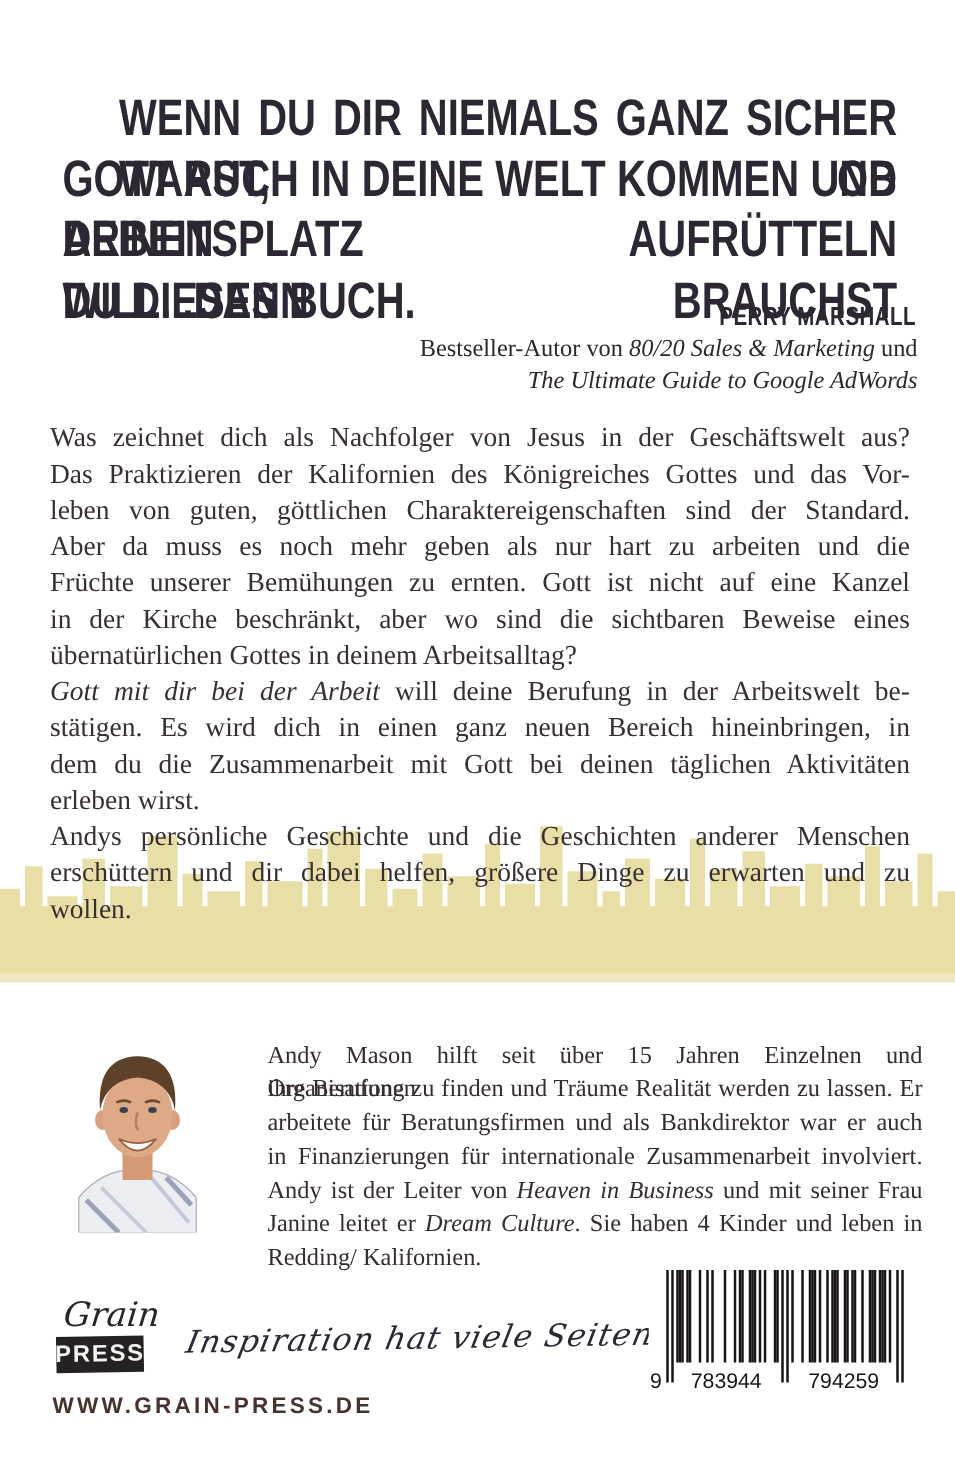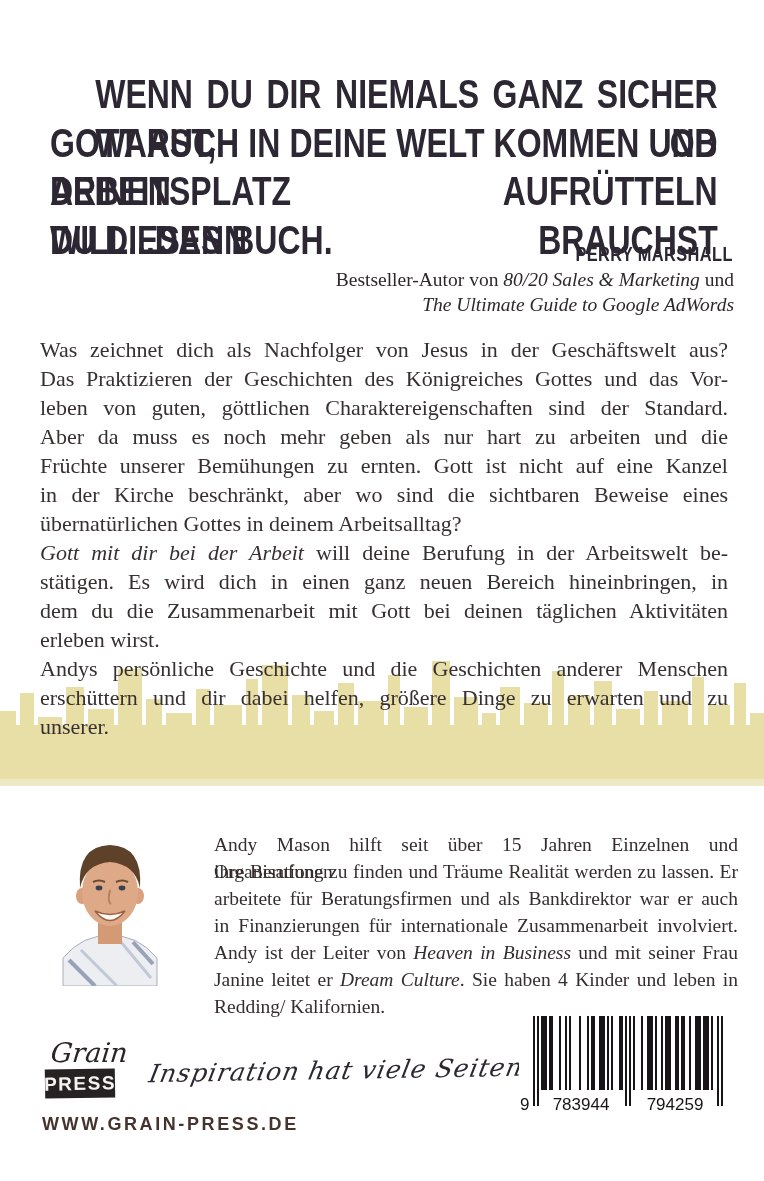--- a/index.html
+++ b/index.html
@@ -113,37 +113,37 @@
       <rect x="708" y="52" width="22" height="40"></rect>
         <rect x="734" y="30" width="12" height="62"></rect>
       <rect x="750" y="60" width="14" height="32"></rect>
     </g>
     <rect x="0" y="126" width="764" height="7" fill="#efe8c6"></rect>
   </svg>
 
   <div class="synopsis">
     <div>
       <div class="sl">Was zeichnet dich als Nachfolger von Jesus in der Geschäftswelt aus?</div>
-      <div class="sl">Das Praktizieren der Geschichten des Königreiches Gottes und das Vor-</div>
+      <div class="sl">Das Praktizieren der Kalifornien des Königreiches Gottes und das Vor-</div>
       <div class="sl">leben von guten, göttlichen Charaktereigenschaften sind der Standard.</div>
       <div class="sl">Aber da muss es noch mehr geben als nur hart zu arbeiten und die</div>
       <div class="sl">Früchte unserer Bemühungen zu ernten. Gott ist nicht auf eine Kanzel</div>
       <div class="sl">in der Kirche beschränkt, aber wo sind die sichtbaren Beweise eines</div>
       <div class="sl plain">übernatürlichen Gottes in deinem Arbeitsalltag?</div>
     </div>
     <div>
       <div class="sl"><i>Gott mit dir bei der Arbeit</i><span> will deine Berufung in der Arbeitswelt be-</span></div>
       <div class="sl">stätigen. Es wird dich in einen ganz neuen Bereich hineinbringen, in</div>
       <div class="sl">dem du die Zusammenarbeit mit Gott bei deinen täglichen Aktivitäten</div>
       <div class="sl plain">erleben wirst.</div>
     </div>
     <div>
       <div class="sl">Andys persönliche Geschichte und die Geschichten anderer Menschen</div>
       <div class="sl">erschüttern und dir dabei helfen, größere Dinge zu erwarten und zu</div>
-      <div class="sl plain">unserer.</div>
+      <div class="sl plain">wollen.</div>
     </div>
   </div>
 
   <svg class="bio-photo" viewBox="0 0 110 148">
     <path d="M8,148 L8,120 Q28,96 55,98 Q82,96 102,120 L102,148 Z" fill="#eceef2" stroke="#a9aebd" stroke-width="1"></path>
     <path d="M14,122 L40,148" stroke="#9aa2b8" stroke-width="4" fill="none"></path>
     <path d="M26,112 L62,148" stroke="#c2c8d6" stroke-width="3" fill="none"></path>
     <path d="M78,104 L98,126" stroke="#9aa2b8" stroke-width="4" fill="none"></path>
     <path d="M66,104 L96,140" stroke="#c2c8d6" stroke-width="3" fill="none"></path>
     <rect x="43" y="82" width="24" height="24" fill="#d49a76"></rect>

